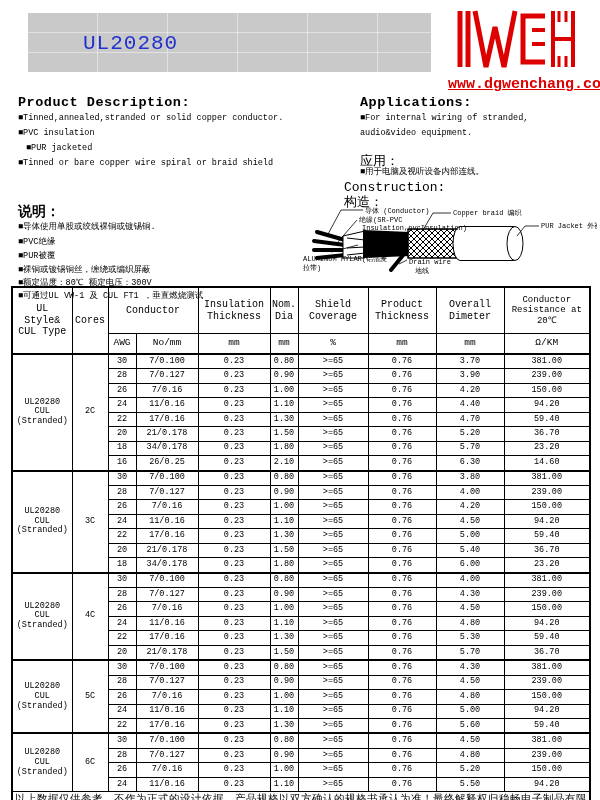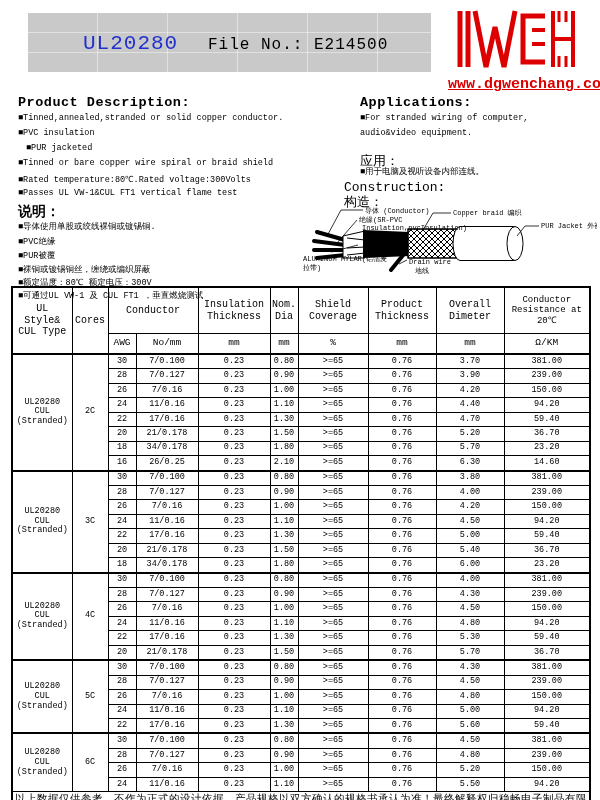--- a/index.html
+++ b/index.html
@@ -44,21 +44,20 @@
 
   svg text{font-family:"Liberation Mono","DejaVu Sans Mono",monospace;}
 </style>
 </head>
 <body>
 
 <div id="page">
 
   <div id="band" class="abs"></div>
   <div id="ul-title" class="abs">UL20280</div>
-  <div id="file-no" class="abs">File No.: E214500</div>
 
   <div id="logo" class="abs">
     <svg width="122" height="62" viewBox="0 0 122 62">
       <g stroke="#dd0000" fill="none">
         <path d="M4,2 V58" stroke-width="5"></path>
         <path d="M12,2 V58" stroke-width="5"></path>
         <path d="M19,2 L30,58 L39,18 L48,58 L59,2" stroke-width="5"></path>
         <path d="M89,7 H67 V53 H89" stroke-width="5"></path>
         <path d="M76,21 H89 M76,35 H89" stroke-width="4"></path>
         <path d="M97,2 V58 M117,2 V58 M97,30 H117" stroke-width="4"></path>
@@ -66,33 +65,31 @@
       </g>
     </svg>
   </div>
   <div id="site" class="abs">www.dgwenchang.com</div>
 
   <div class="abs sec-title" style="left:18px;top:95px;">Product Description:</div>
   <div class="abs item" style="left:18px;top:113px;">■Tinned,annealed,stranded or solid copper conductor.</div>
   <div class="abs item" style="left:18px;top:128px;">■PVC insulation</div>
   <div class="abs item" style="left:18px;top:143px;margin-left:8px;">■PUR jacketed</div>
   <div class="abs item" style="left:18px;top:158px;">■Tinned or bare copper wire spiral or braid shield</div>
-  <div class="abs item" style="left:18px;top:173px;">■Rated temperature:80℃.Rated voltage:300Volts</div>
-  <div class="abs item" style="left:18px;top:188px;">■Passes UL VW-1&amp;CUL FT1 vertical flame test</div>
 
   <div class="abs cn-title" style="left:18px;top:203px;">说明：</div>
   <div class="abs item" style="left:18px;top:221px;">■导体使用单股或绞线裸铜或镀锡铜.</div>
   <div class="abs item" style="left:18px;top:236px;">■PVC绝缘</div>
   <div class="abs item" style="left:18px;top:250px;">■PUR被覆</div>
   <div class="abs item" style="left:18px;top:264px;">■裸铜或镀锡铜丝，缠绕或编织屏蔽</div>
   <div class="abs item" style="left:18px;top:277px;">■额定温度：80℃ 额定电压：300V</div>
   <div class="abs item" style="left:18px;top:290px;">■可通过UL VW-1 及 CUL FT1 ，垂直燃烧测试</div>
 
   <div class="abs sec-title" style="left:360px;top:95px;">Applications:</div>
-  <div class="abs item" style="left:360px;top:113px;">■For stranded wiring of computer,</div>
+  <div class="abs item" style="left:360px;top:113px;">■For internal wiring of stranded,</div>
   <div class="abs item" style="left:360px;top:128px;">audio&amp;video equipment.</div>
   <div class="abs plain" style="left:360px;top:152px;">应用：</div>
   <div class="abs item" style="left:360px;top:166px;">■用于电脑及视听设备内部连线。</div>
   <div class="abs plain" style="left:344px;top:180px;">Construction:</div>
   <div class="abs plain" style="left:344px;top:193px;">构造：</div>
 
   <div class="abs" style="left:303px;top:200px;">
     <svg width="294" height="84" viewBox="0 0 294 84">
       <defs>
         <pattern id="braidp" width="6" height="6" patternUnits="userSpaceOnUse">

